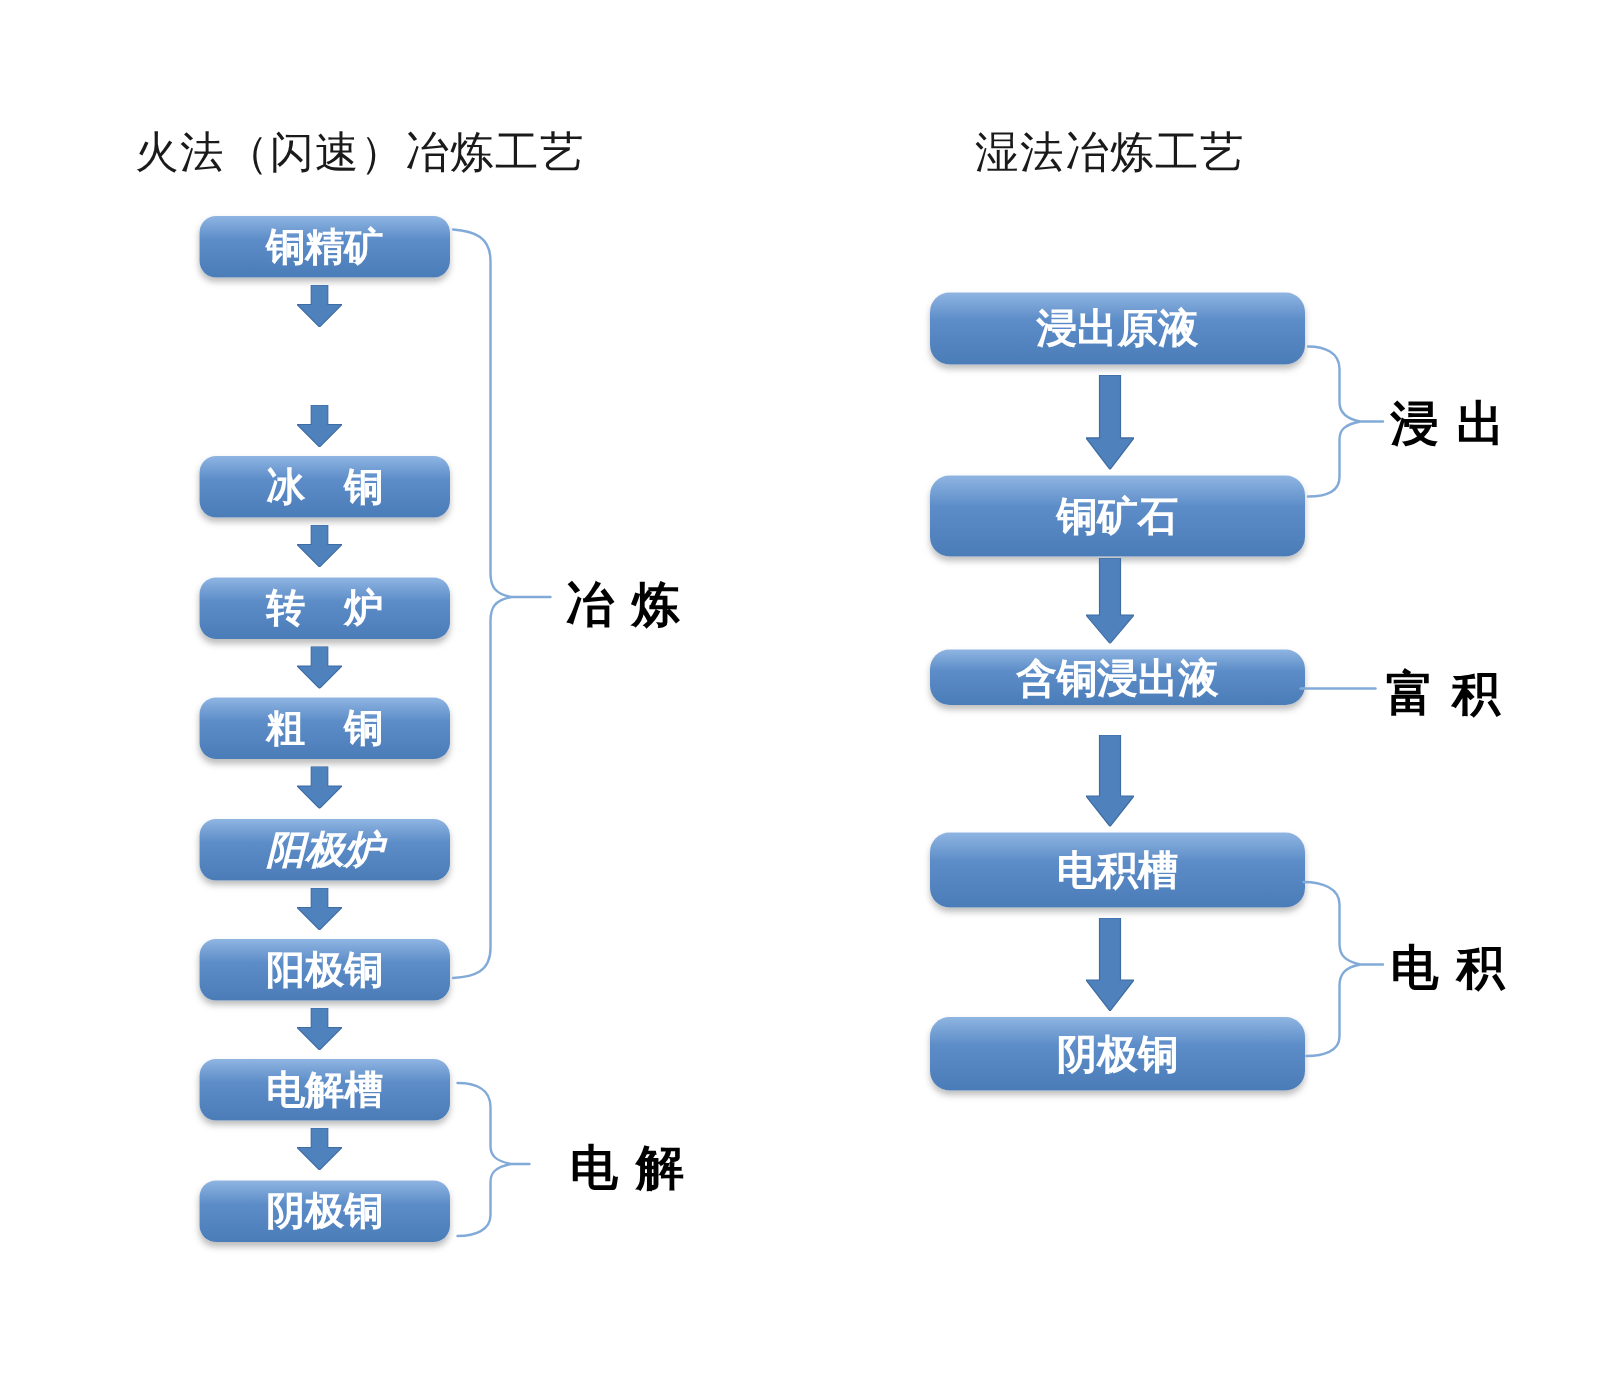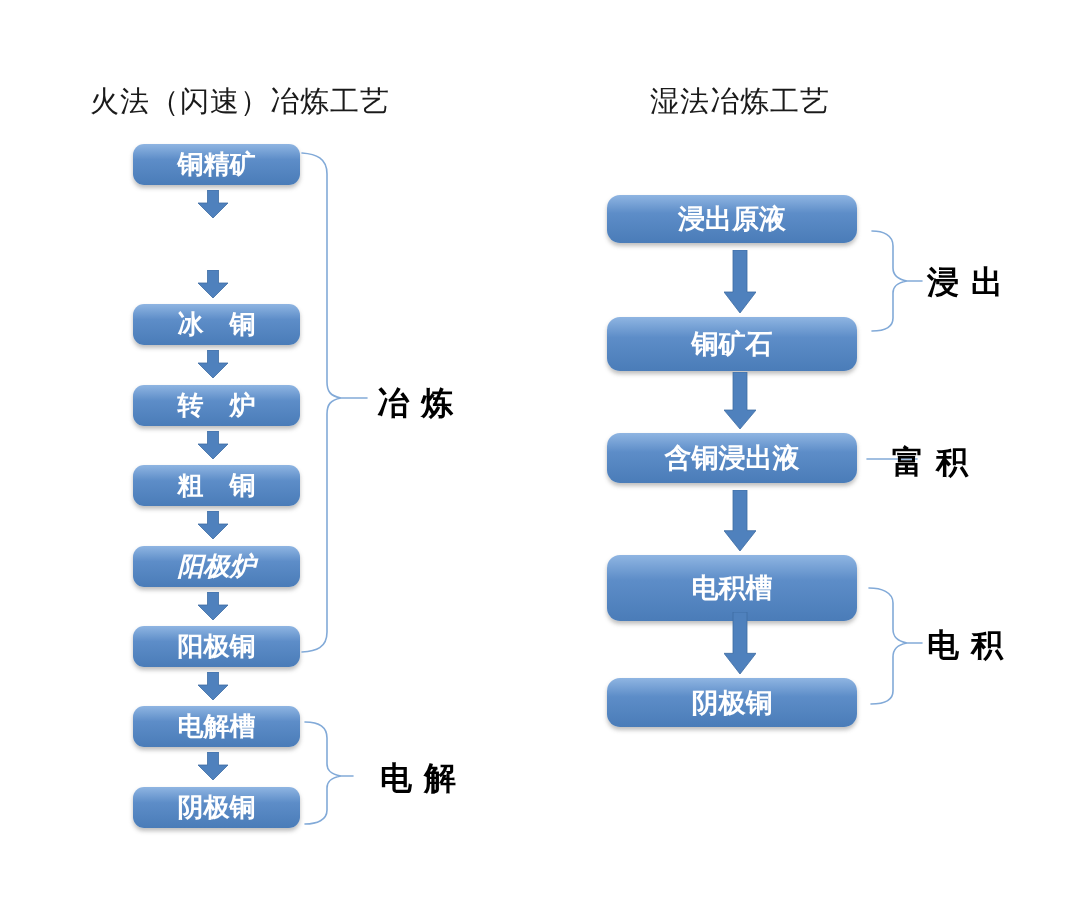--- a/index.html
+++ b/index.html
@@ -25,21 +25,21 @@
     background: linear-gradient(180deg, var(--box-top, #8fb5e2) 0%, var(--box-mid, #5d8dc8) 38%, var(--box-bottom, #4a7cb8) 100%);
     color: var(--box-text, #ffffff);
     font-weight: bold;
     display: flex;
     align-items: center;
     justify-content: center;
     box-shadow: 0 3px 4px rgba(110, 110, 110, 0.45);
     white-space: nowrap;
   }
   .box-l { left: 133px; width: 167px; height: 41px; font-size: 26px; text-align: center; }
-  .box-r { left: 607px; width: 250px; border-radius: 13px; font-size: 27px; }
+  .box-r { left: 620px; width: 250px; border-radius: 13px; font-size: 27px; }
   .arrow { position: absolute; }
   .arrow polygon {
     fill: var(--arrow-fill, #4f81bd);
     stroke: var(--arrow-edge, #3f6da3);
     stroke-width: 0.8;
   }
   #brace-overlay {
     position: absolute;
     left: 0; top: 0;
     pointer-events: none;
@@ -96,22 +96,22 @@
     </svg>
   <svg class="arrow" style="left:198px; top:672px;" width="30" height="28" viewBox="0 0 30 28" preserveAspectRatio="none">
       <polygon points="9.5,0 20.5,0 20.5,13 30,13 15,28 0,13 9.5,13"></polygon>
     </svg>
   <svg class="arrow" style="left:198px; top:752px;" width="30" height="28" viewBox="0 0 30 28" preserveAspectRatio="none">
       <polygon points="9.5,0 20.5,0 20.5,13 30,13 15,28 0,13 9.5,13"></polygon>
     </svg>
 
   <div class="box box-r" style="top:195px; height:48px;">浸出原液</div>
   <div class="box box-r" style="top:317px; height:54px;">铜矿石</div>
-  <div class="box box-r" style="top:433px; height:50px;">含铜浸出液</div>
-  <div class="box box-r" style="top:555px; height:66px;">电积槽</div>
+  <div class="box box-r" style="top:433px; height:37px;">含铜浸出液</div>
+  <div class="box box-r" style="top:555px; height:50px;">电积槽</div>
   <div class="box box-r" style="top:678px; height:49px;">阴极铜</div>
 
   <svg class="arrow" style="left:724px; top:250px;" width="32" height="63" viewBox="0 0 32 60" preserveAspectRatio="none">
       <polygon points="9,0 23,0 23,40 32,40 16,60 0,40 9,40"></polygon>
     </svg>
   <svg class="arrow" style="left:724px; top:372px;" width="32" height="57" viewBox="0 0 32 60" preserveAspectRatio="none">
       <polygon points="9,0 23,0 23,40 32,40 16,60 0,40 9,40"></polygon>
     </svg>
   <svg class="arrow" style="left:724px; top:490px;" width="32" height="61" viewBox="0 0 32 60" preserveAspectRatio="none">
       <polygon points="9,0 23,0 23,40 32,40 16,60 0,40 9,40"></polygon>
@@ -124,16 +124,16 @@
     <path d="M 302 153 C 316 154 327 158 327 174 L 327 382 C 327 391 330 396 341 398 C 330 400 327 405 327 414 L 327 632 C 327 648 316 651 302 652 M 341 398 L 367 398"></path>
     <path d="M 305 722 C 317 722 327 726 327 738 L 327 764 C 327 770 330 774 341 776 C 330 778 327 782 327 788 L 327 810 C 327 820 317 824 305 824 M 341 776 L 353 776"></path>
     <path d="M 872 231 C 883 231 893 235 893 246 L 893 268 C 893 274 896 279 907 281 C 896 283 893 287 893 293 L 893 318 C 893 328 883 331 872 331 M 907 281 L 922 281"></path>
     <path d="M 867 459 L 917 459"></path>
     <path d="M 869 588 C 881 588 893 592 893 603 L 893 629 C 893 636 896 641 907 643 C 896 645 893 650 893 657 L 893 691 C 893 701 882 704 871 704 M 907 643 L 922 643"></path>
   </svg>
 
   <div class="stage-label" style="left:377px; top:382px;">冶 炼</div>
   <div class="stage-label" style="left:380px; top:757px;text-align:right;">电 解</div>
   <div class="stage-label" style="left:927px; top:261px;">浸 出</div>
-  <div class="stage-label" style="left:892px; top:441px;">富 积</div>
+  <div class="stage-label" style="left:924px; top:441px;">富 积</div>
   <div class="stage-label" style="left:927px; top:624px;">电 积</div>
 
 </div>
 
 </body></html>

